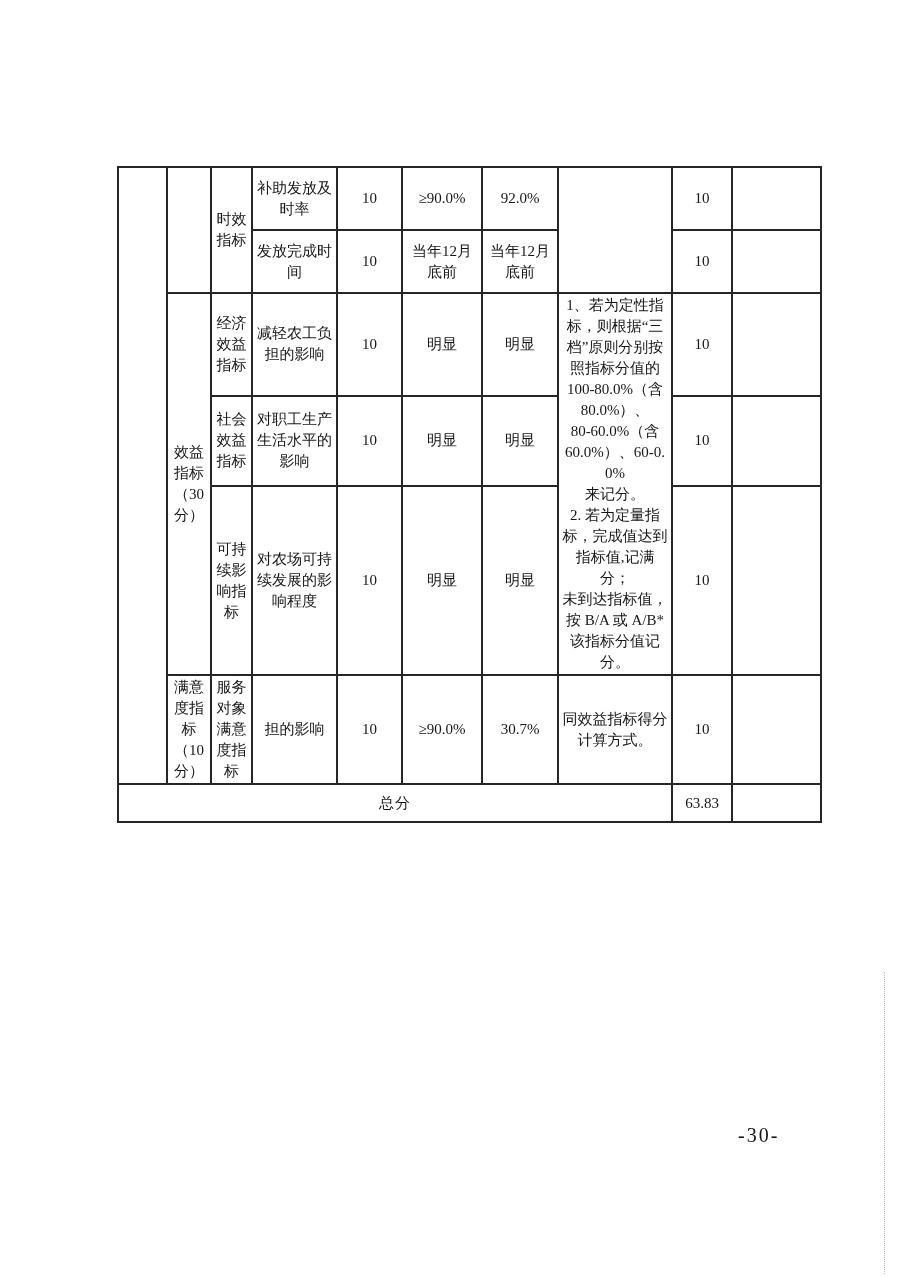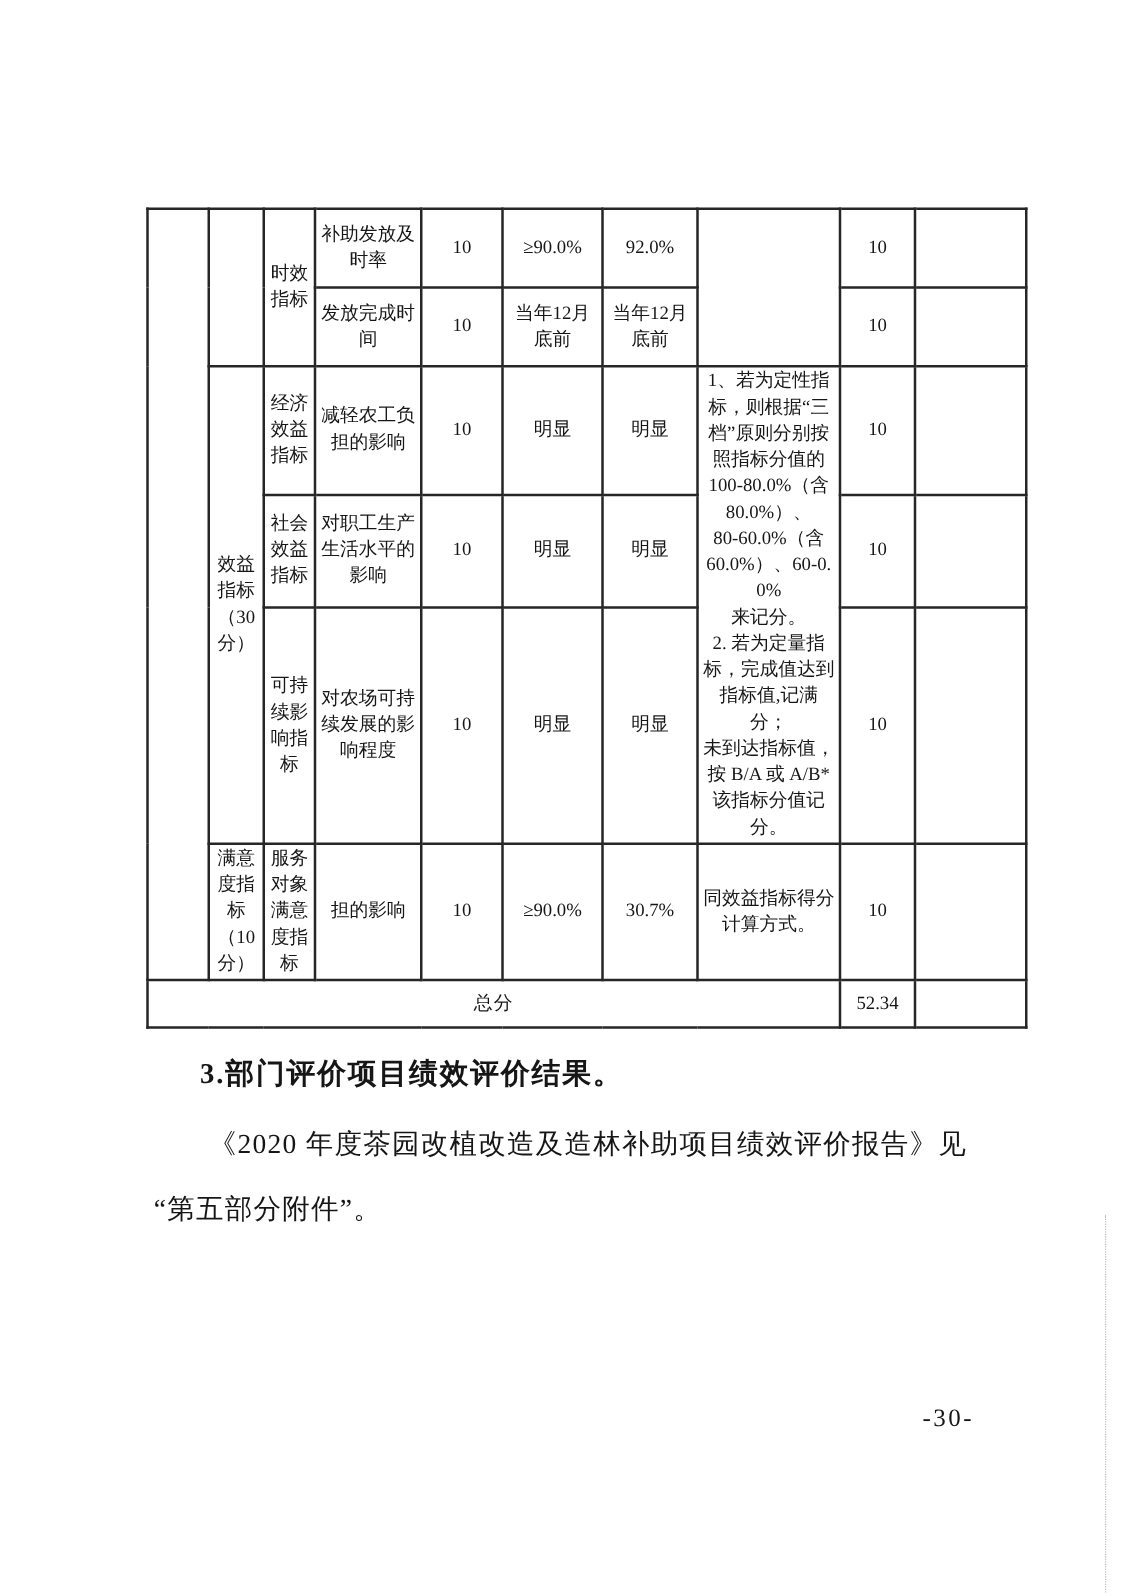--- a/index.html
+++ b/index.html
@@ -215,28 +215,25 @@
         <td class="num">10</td>
         <td>≥90.0%</td>
         <td>30.7%</td>
         <td class="note-cell">同效益指标得分
 计算方式。</td>
         <td class="num">10</td>
         <td></td>
       </tr>
       <tr style="height:38px">
         <td colspan="8" class="total-label">总分</td>
-        <td class="num">52.34</td>
+        <td class="num">63.83</td>
         <td></td>
       </tr>
     </tbody>
   </table>
 
-  <div class="section-heading">3.部门评价项目绩效评价结果。</div>
-
-  <p class="body-paragraph">《2020 年度茶园改植改造及造林补助项目绩效评价报告》见
-“第五部分附件”。</p>
+
 
   <div class="page-number">-30-</div>
 
   <div class="scan-artifact"></div>
 
 </div>
 
 </body></html>

